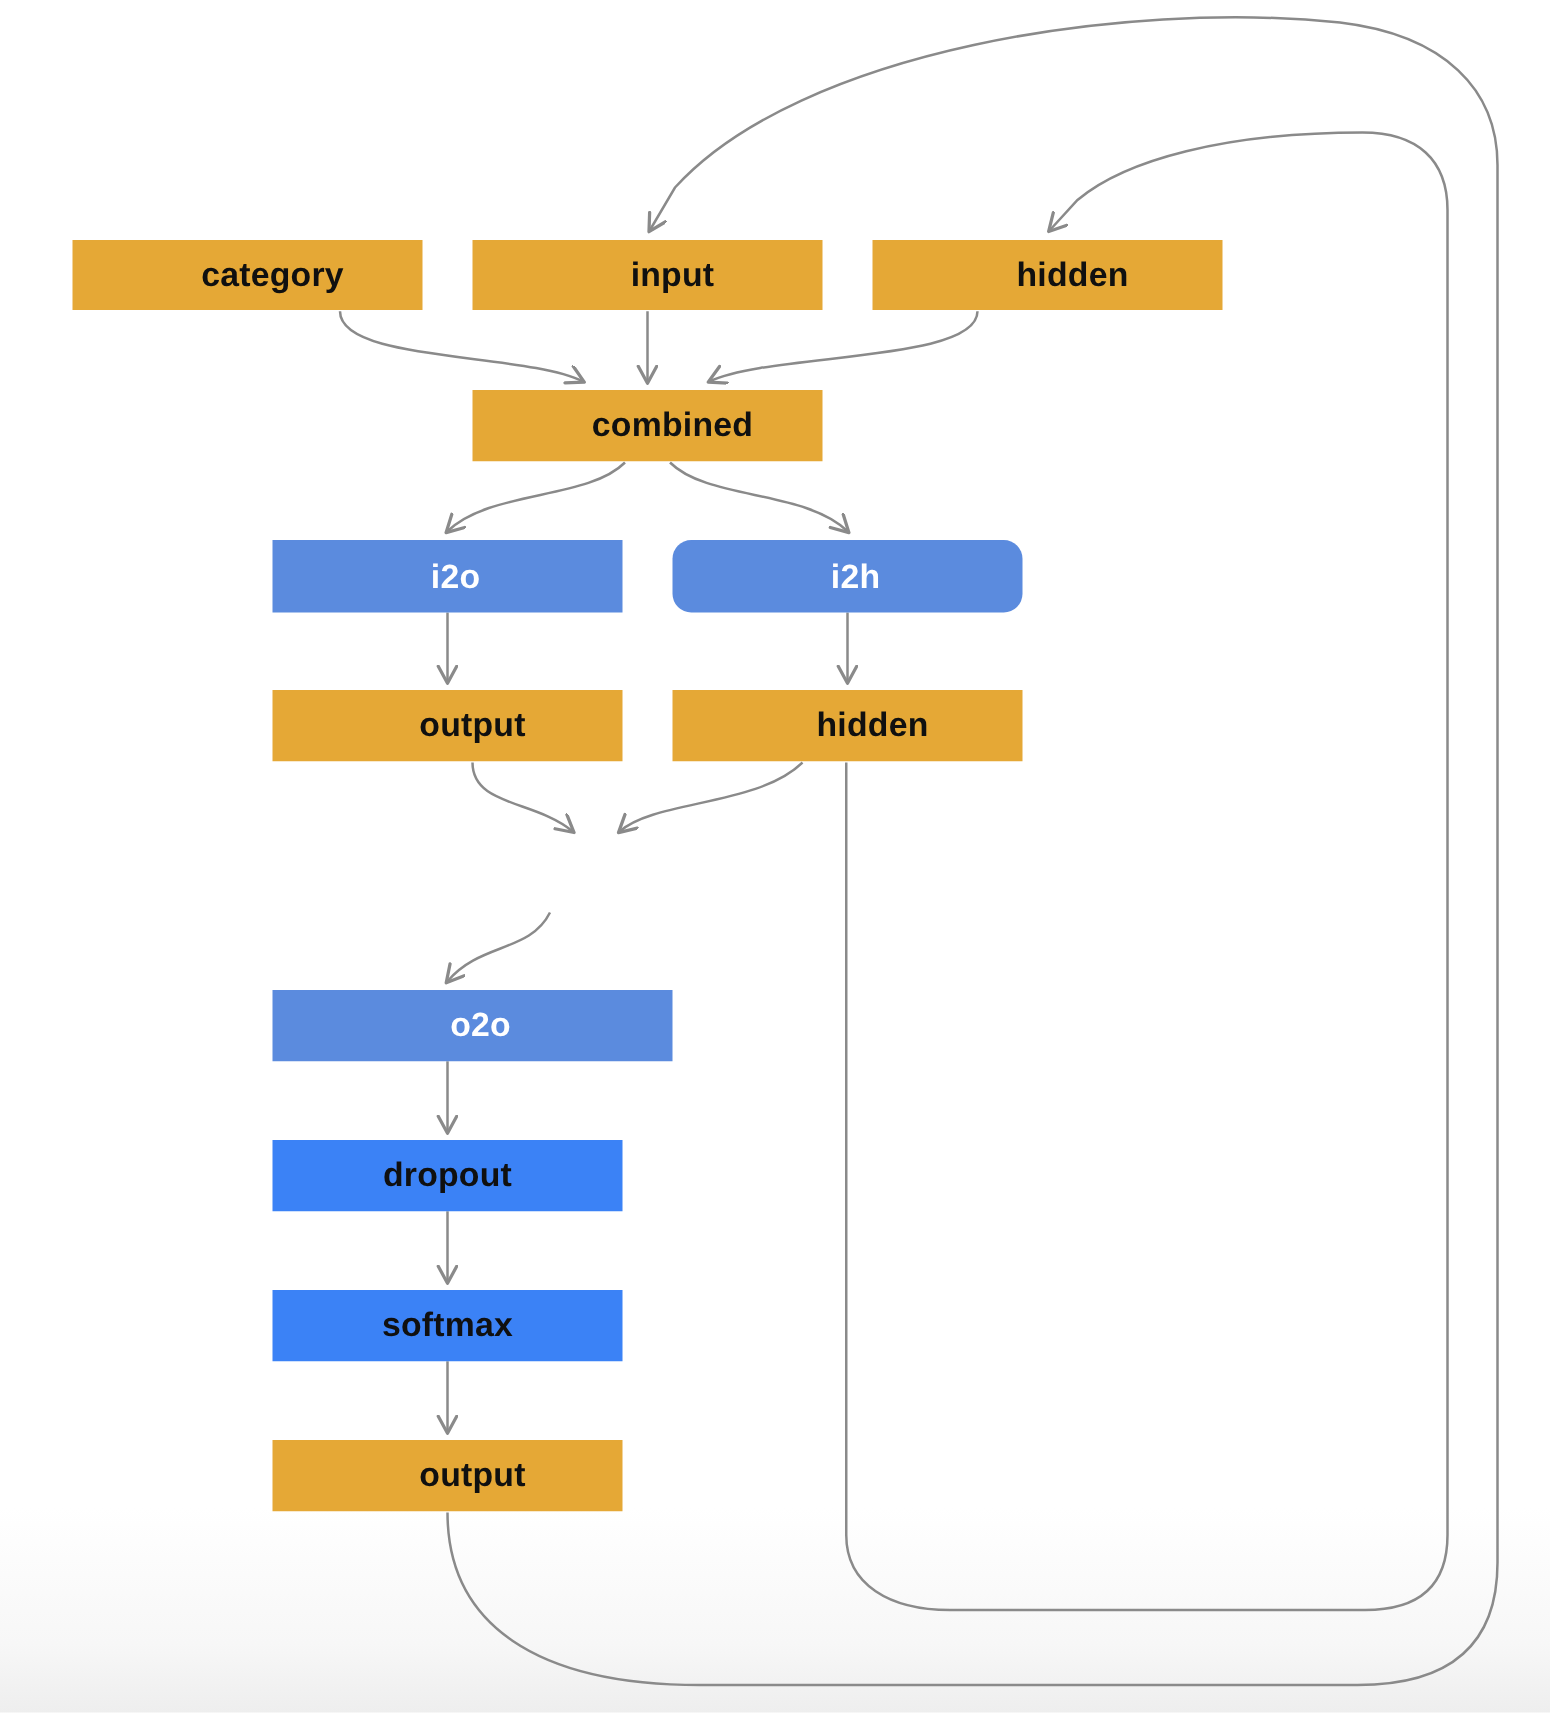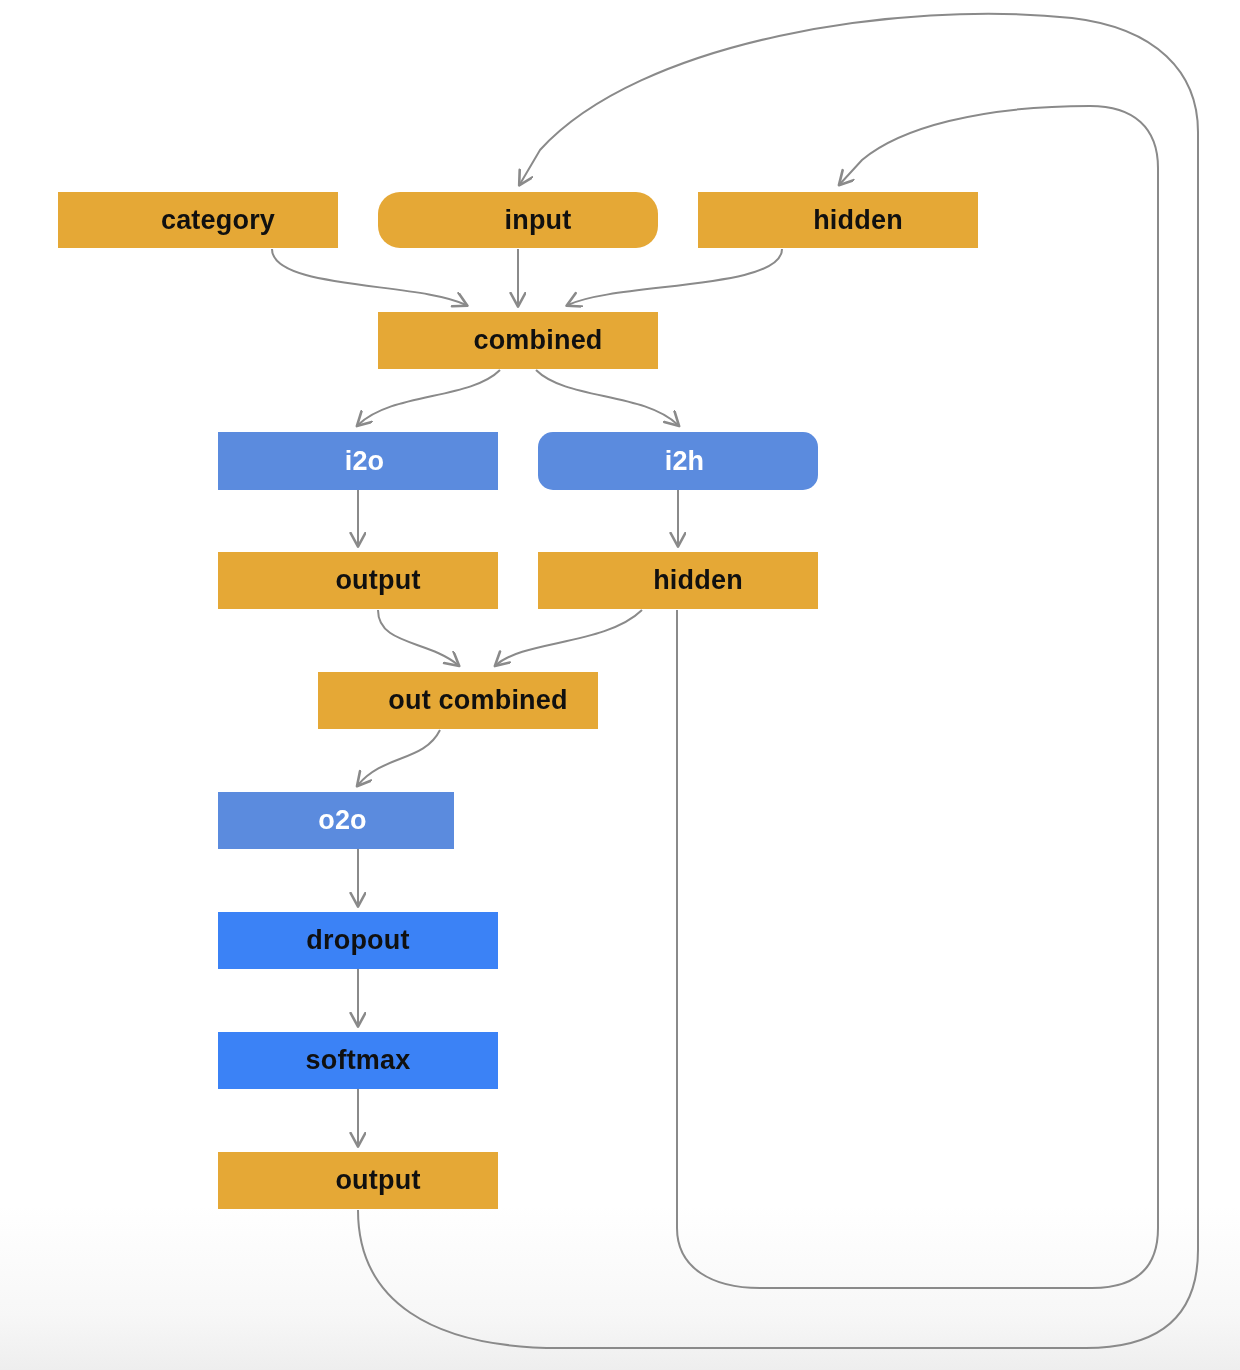--- a/index.html
+++ b/index.html
@@ -78,21 +78,21 @@
                C 1198,72 1156,28 1072,18
                C 900,0 640,40 540,150
                L 520,184"></path>
     </g>
   </svg>
 
   <div class="node orange" style="left:58px;top:192px;width:280px;height:56px;">
     <span>category</span>
   </div>
 
-  <div class="node orange" style="left:378px;top:192px;width:280px;height:56px;border-radius:22px;">
+  <div class="node orange" style="left:378px;top:192px;width:280px;height:56px;">
     <span>input</span>
   </div>
 
   <div class="node orange" style="left:698px;top:192px;width:280px;height:56px;">
     <span>hidden</span>
   </div>
 
   <div class="node orange" style="left:378px;top:312px;width:280px;height:57px;">
     <span>combined</span>
   </div>
@@ -106,25 +106,22 @@
   </div>
 
   <div class="node orange" style="left:218px;top:552px;width:280px;height:57px;">
     <span>output</span>
   </div>
 
   <div class="node orange" style="left:538px;top:552px;width:280px;height:57px;">
     <span>hidden</span>
   </div>
 
-  <div class="node orange" style="left:318px;top:672px;width:280px;height:57px;">
-    <span>out combined</span>
-  </div>
 
-  <div class="node blue" style="left:218px;top:792px;width:236px;height:57px;">
+  <div class="node blue" style="left:218px;top:792px;width:320px;height:57px;">
     <span>o2o</span>
   </div>
 
   <div class="node green" style="left:218px;top:912px;width:280px;height:57px;">
     <span>dropout</span>
   </div>
 
   <div class="node green" style="left:218px;top:1032px;width:280px;height:57px;">
     <span>softmax</span>
   </div>

